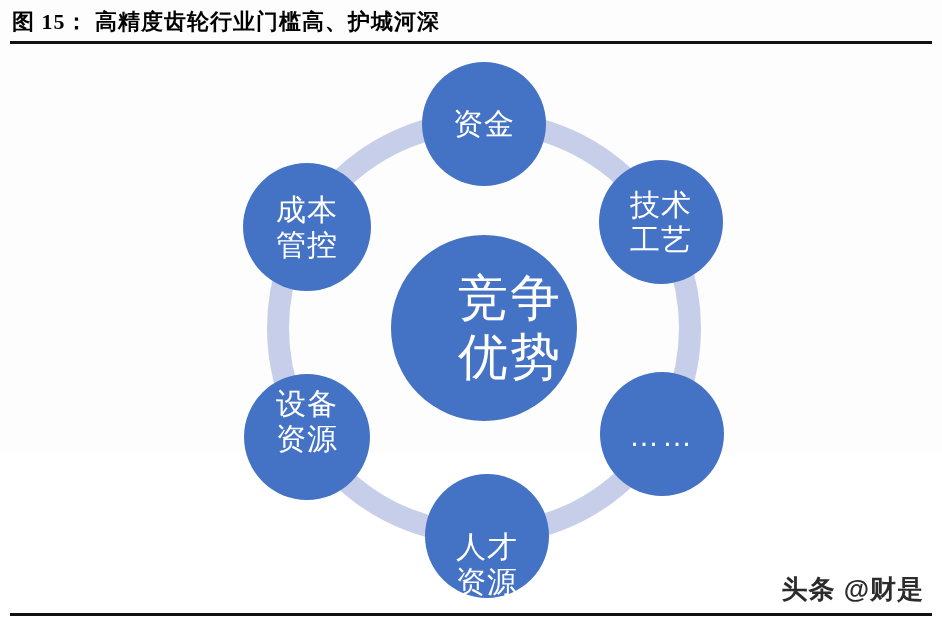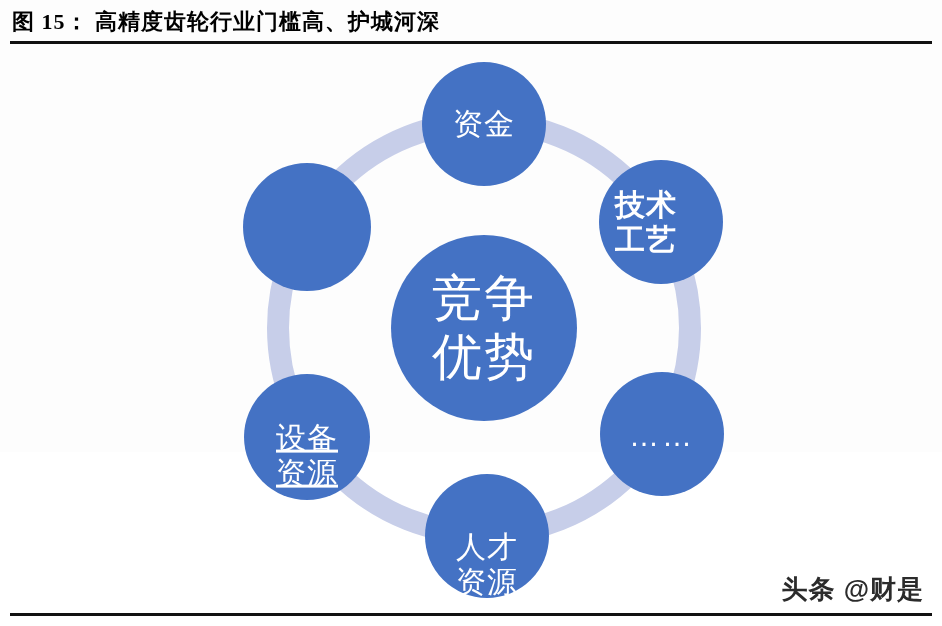--- a/index.html
+++ b/index.html
@@ -121,32 +121,34 @@
       <circle cx="662" cy="390" r="62" fill="#4472C4"></circle>
       <circle cx="487" cy="492" r="62" fill="#4472C4"></circle>
       <circle cx="307" cy="393" r="63" fill="#4472C4"></circle>
       <circle cx="307" cy="183" r="64" fill="#4472C4"></circle>
 
       <circle cx="484" cy="284" r="93" fill="#4472C4"></circle>
     </svg>
 
     <div class="node-label satellite" style="left:484px; top:80px;">资金</div>
 
-    <div class="node-label satellite" style="left:646px; top:178px;font-weight:bold;">技术
+    <div class="node-label satellite" style="left:661px; top:178px;">技术
 工艺</div>
 
     <div class="node-label dots" style="left:662px; top:392px;">……</div>
 
     <div class="node-label satellite" style="left:487px; top:520px;">人才
 资源</div>
 
-    <div class="node-label satellite" style="left:307px; top:411px;text-decoration:underline;">设备
+    <div class="node-label satellite" style="left:307px; top:377px;">设备
 资源</div>
 
+    <div class="node-label satellite" style="left:307px; top:183px;">成本
+管控</div>
 
-    <div class="node-label center" style="left:484px; top:284px;">竞争
+    <div class="node-label center" style="left:510px; top:284px;">竞争
 优势</div>
   </div>
 
   <div id="watermark">头条 @财是</div>
 
   <div id="footer-rule"></div>
 </div>
 
 </body></html>

